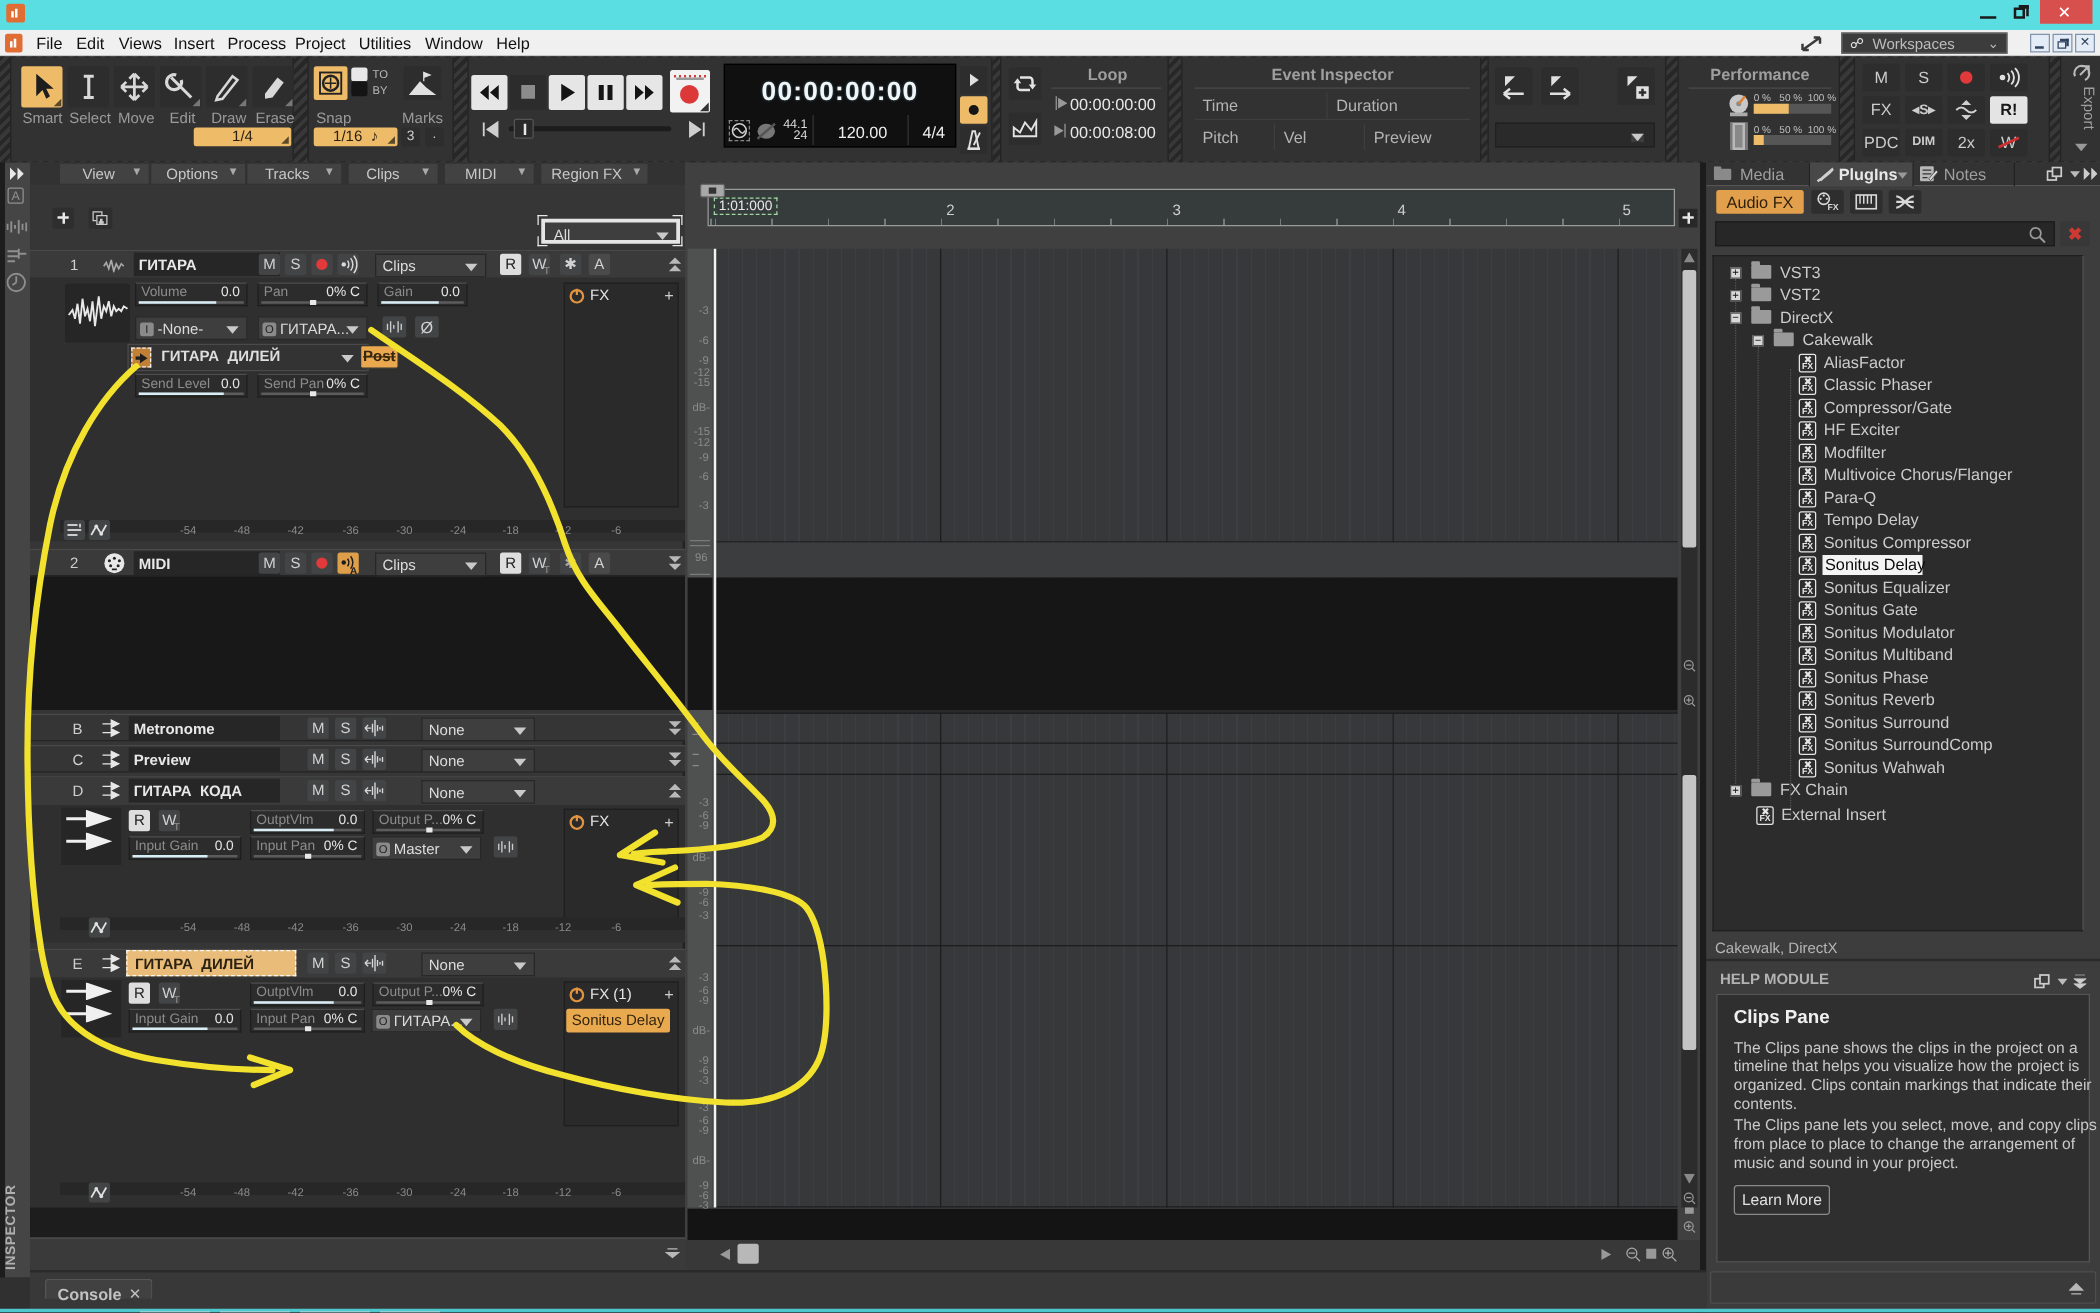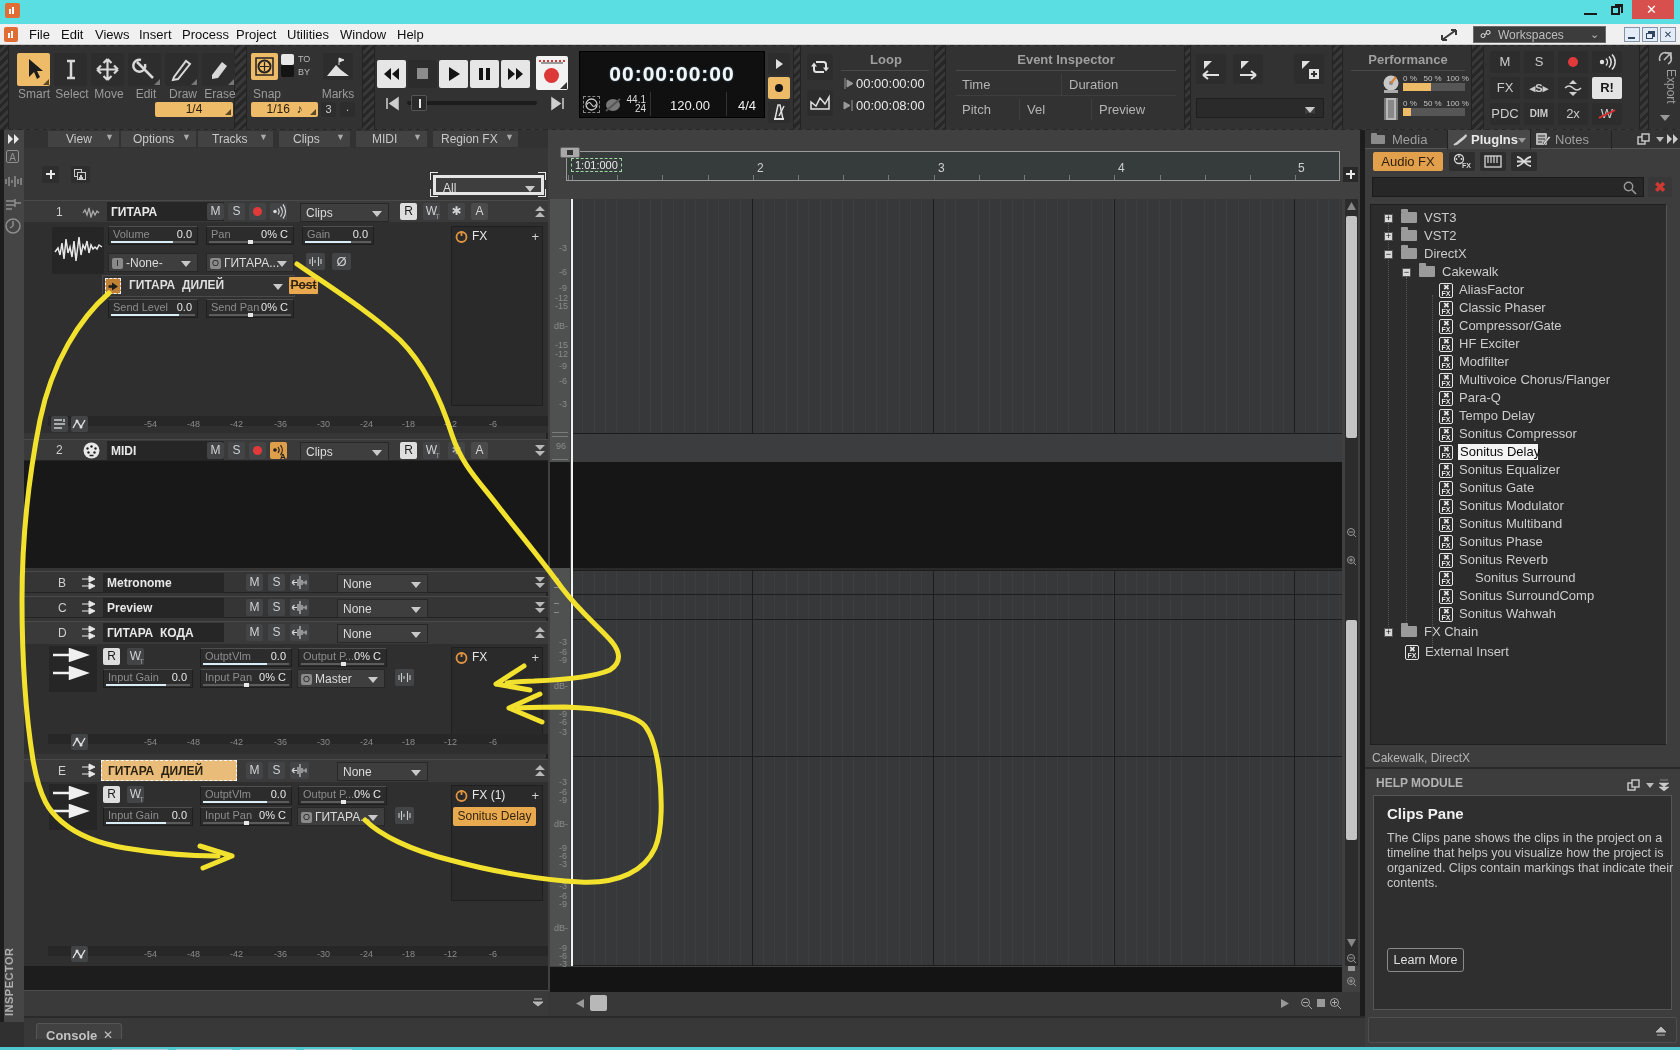--- a/index.html
+++ b/index.html
@@ -1060,21 +1060,21 @@
         <span class="treeitem" style="left:88px;top:275px;">Sonitus Gate</span>
     <div class="fxicon" style="left:68px;top:294px;"></div>
         <span class="treeitem" style="left:88px;top:293px;">Sonitus Modulator</span>
     <div class="fxicon" style="left:68px;top:312px;"></div>
         <span class="treeitem" style="left:88px;top:311px;">Sonitus Multiband</span>
     <div class="fxicon" style="left:68px;top:330px;"></div>
         <span class="treeitem" style="left:88px;top:329px;">Sonitus Phase</span>
     <div class="fxicon" style="left:68px;top:348px;"></div>
         <span class="treeitem" style="left:88px;top:347px;">Sonitus Reverb</span>
     <div class="fxicon" style="left:68px;top:366px;"></div>
-        <span class="treeitem" style="left:88px;top:365px;margin-left:16px;">Sonitus Surround</span>
+        <span class="treeitem" style="left:88px;top:365px;">Sonitus Surround</span>
     <div class="fxicon" style="left:68px;top:384px;"></div>
         <span class="treeitem" style="left:88px;top:383px;">Sonitus SurroundComp</span>
     <div class="fxicon" style="left:68px;top:402px;"></div>
         <span class="treeitem" style="left:88px;top:401px;">Sonitus Wahwah</span>
     <div class="pm" style="left:13px;top:423px;">+</div>
         <div class="folder" style="left:30px;top:421px;"></div>
         <span class="treeitem" style="left:53px;top:419px;">FX Chain</span>
     <div class="fxicon" style="left:34px;top:440px;"></div>
         <span class="treeitem" style="left:54px;top:439px;">External Insert</span>
   </div>
@@ -1086,20 +1086,21 @@
         <rect x="1" y="4" width="7" height="7" fill="none" stroke="#ccc" stroke-width="1.4"></rect>
         <rect x="5" y="1" width="7" height="7" fill="#3d3d3d" stroke="#ccc" stroke-width="1.4"></rect>
       </svg>
   <div class="abs" style="left:281px;top:653px;width:0;height:0;border-left:4px solid transparent;border-right:4px solid transparent;border-top:5px solid #bbb;"></div>
   <svg class="abs" style="left:293px;top:649px;" width="12" height="12">
         <path d="M2 1 h8 M1 4 L6 8 L11 4 Z M1 8 L6 12 L11 8 Z" fill="#ccc" stroke="#ccc" stroke-width="0.5"></path>
       </svg>
   <div class="abs" style="left:8px;top:665px;width:299px;height:215px;background:#2f2f2f;border:1px solid #565656;">
     <span class="abs" style="left:13px;top:9px;font-size:15px;font-weight:bold;color:#f0f0f0;">Clips Pane</span>
     <div class="abs" style="left:13px;top:35px;width:294px;font-size:12.5px;color:#c9c9c9;line-height:15px;white-space:nowrap;">The Clips pane shows the clips in the project on a<br>timeline that helps you visualize how the project is<br>organized. Clips contain markings that indicate their<br>contents.</div>
+    <div class="abs" style="left:13px;top:97px;width:294px;font-size:12.5px;color:#c9c9c9;line-height:15px;white-space:nowrap;">The Clips pane lets you select, move, and copy clips<br>from place to place to change the arrangement of<br>music and sound in your project.</div>
     <div class="abs" style="left:13px;top:152px;width:77px;height:24px;border:1px solid #8a8a8a;border-radius:3px;text-align:center;font-size:12.5px;color:#e0e0e0;line-height:23px;">Learn More</div>
   </div>
   <div class="abs" style="left:3px;top:887px;width:309px;height:26px;background:#3a3a3a;border:1px solid #4e4e4e;border-radius:2px;">
     <svg class="abs" style="left:286px;top:7px;" width="12" height="12">
           <path d="M1 7 L6 2 L11 7 Z M2 10 h8" fill="#b8b8b8" stroke="#b8b8b8"></path>
         </svg>
   </div>
 </div>
 
 <div class="abs" id="consolerow" style="left:24px;top:1016px;width:1341px;height:34px;background:#383838;border-top:2px solid #2a2a2a;">

